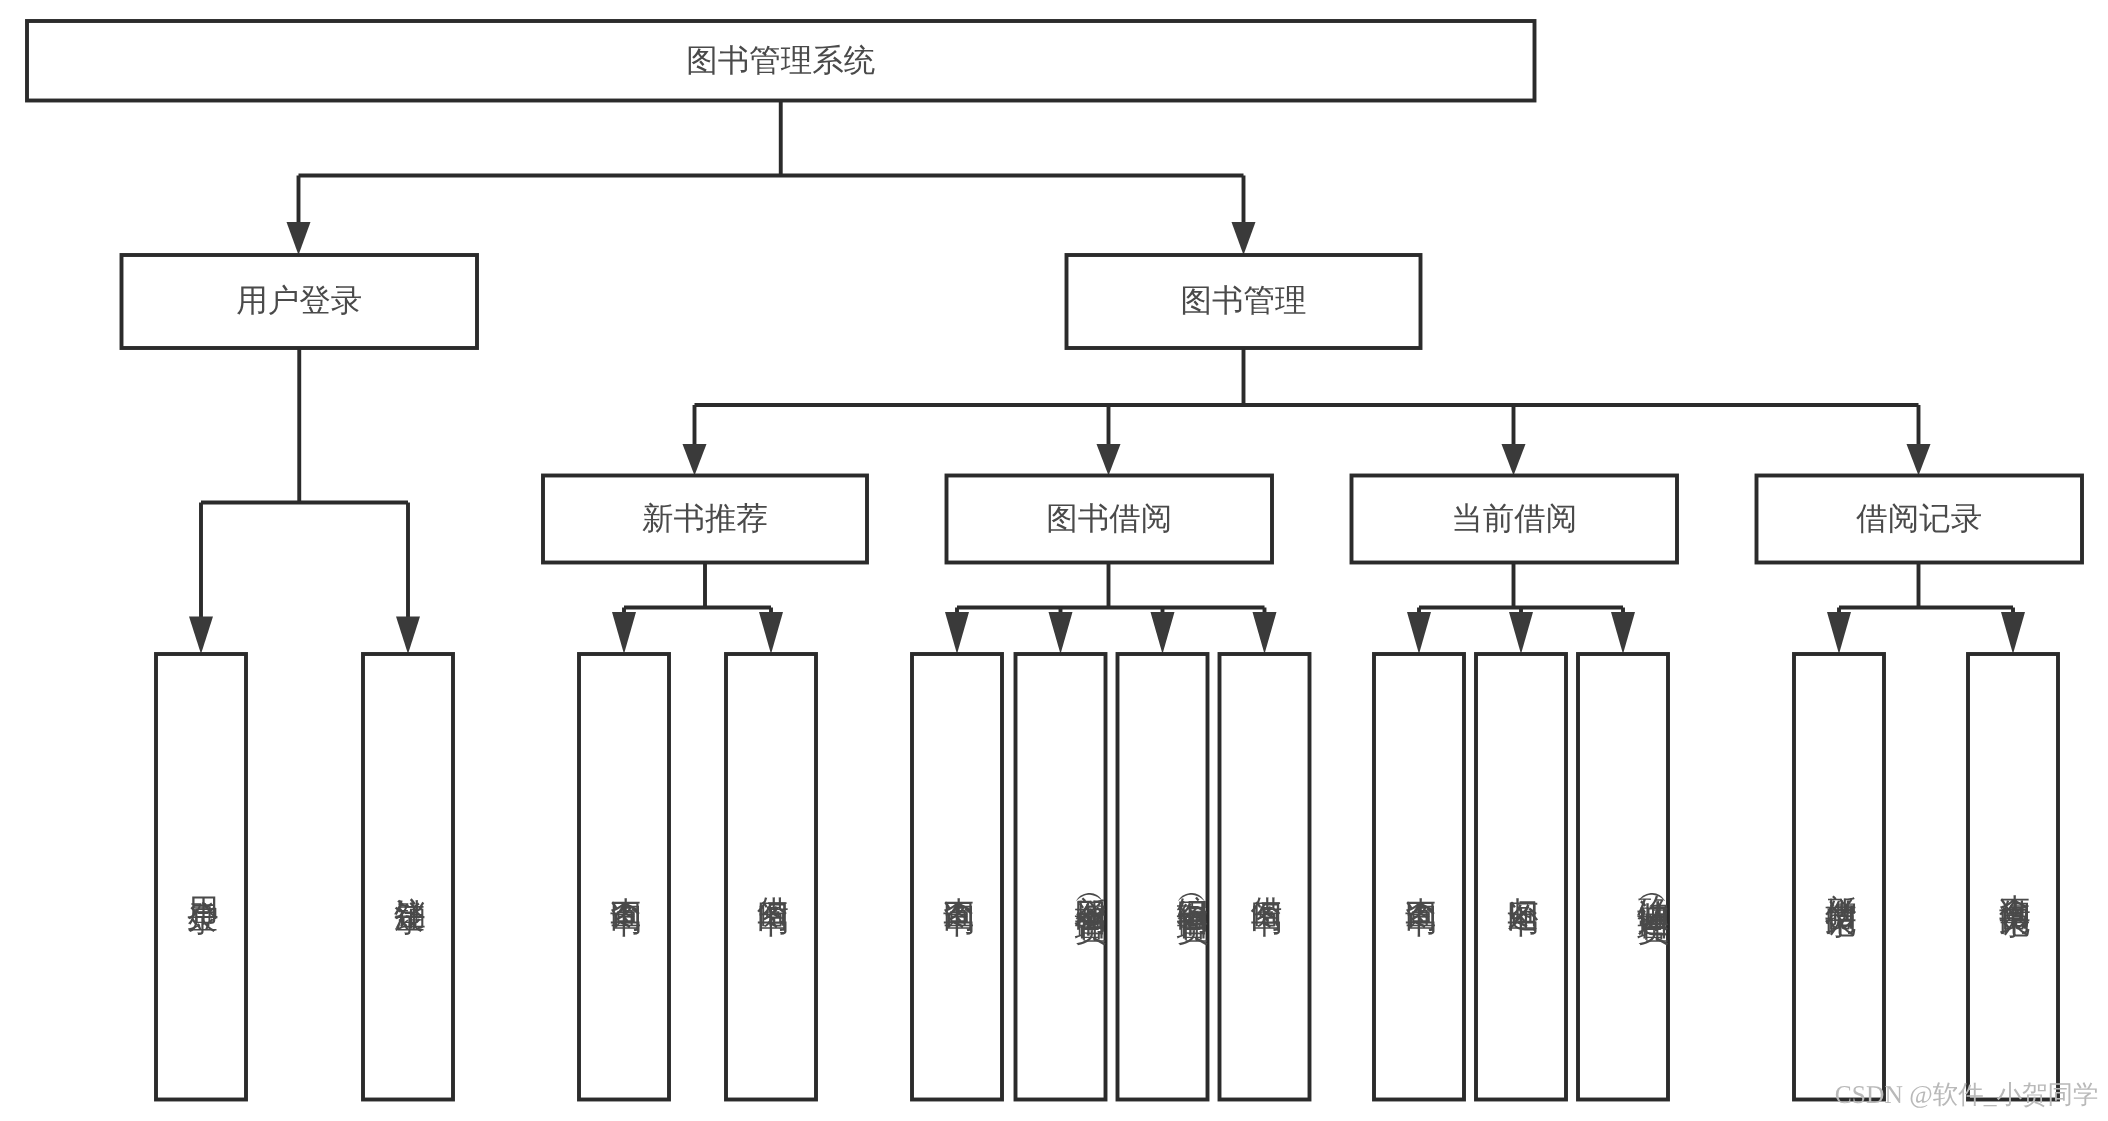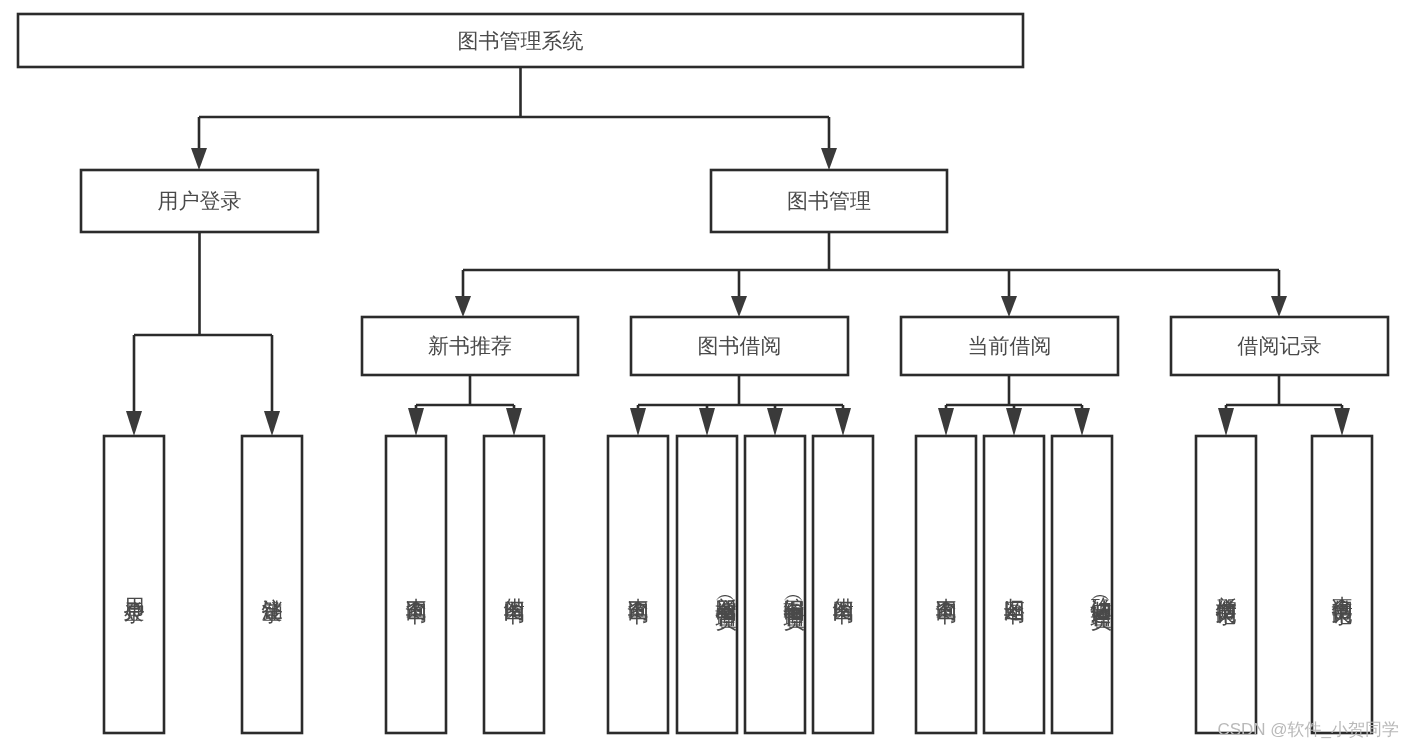--- a/index.html
+++ b/index.html
@@ -59,21 +59,21 @@
     letter-spacing: 2px;
     display: flex;
     align-items: center;
     justify-content: center;
     text-align: center;
     white-space: nowrap;
     pointer-events: none;
   }
   .watermark {
     position: absolute;
-    font-family: Liberation Sans, sans-serif;
+    font-family: Liberation Serif, serif;
     font-size: 17px;
     color: #b9b9b9;
     white-space: nowrap;
     right: 6px;
     bottom: 6px;
   }
 </style>
 </head>
 <body>
 

